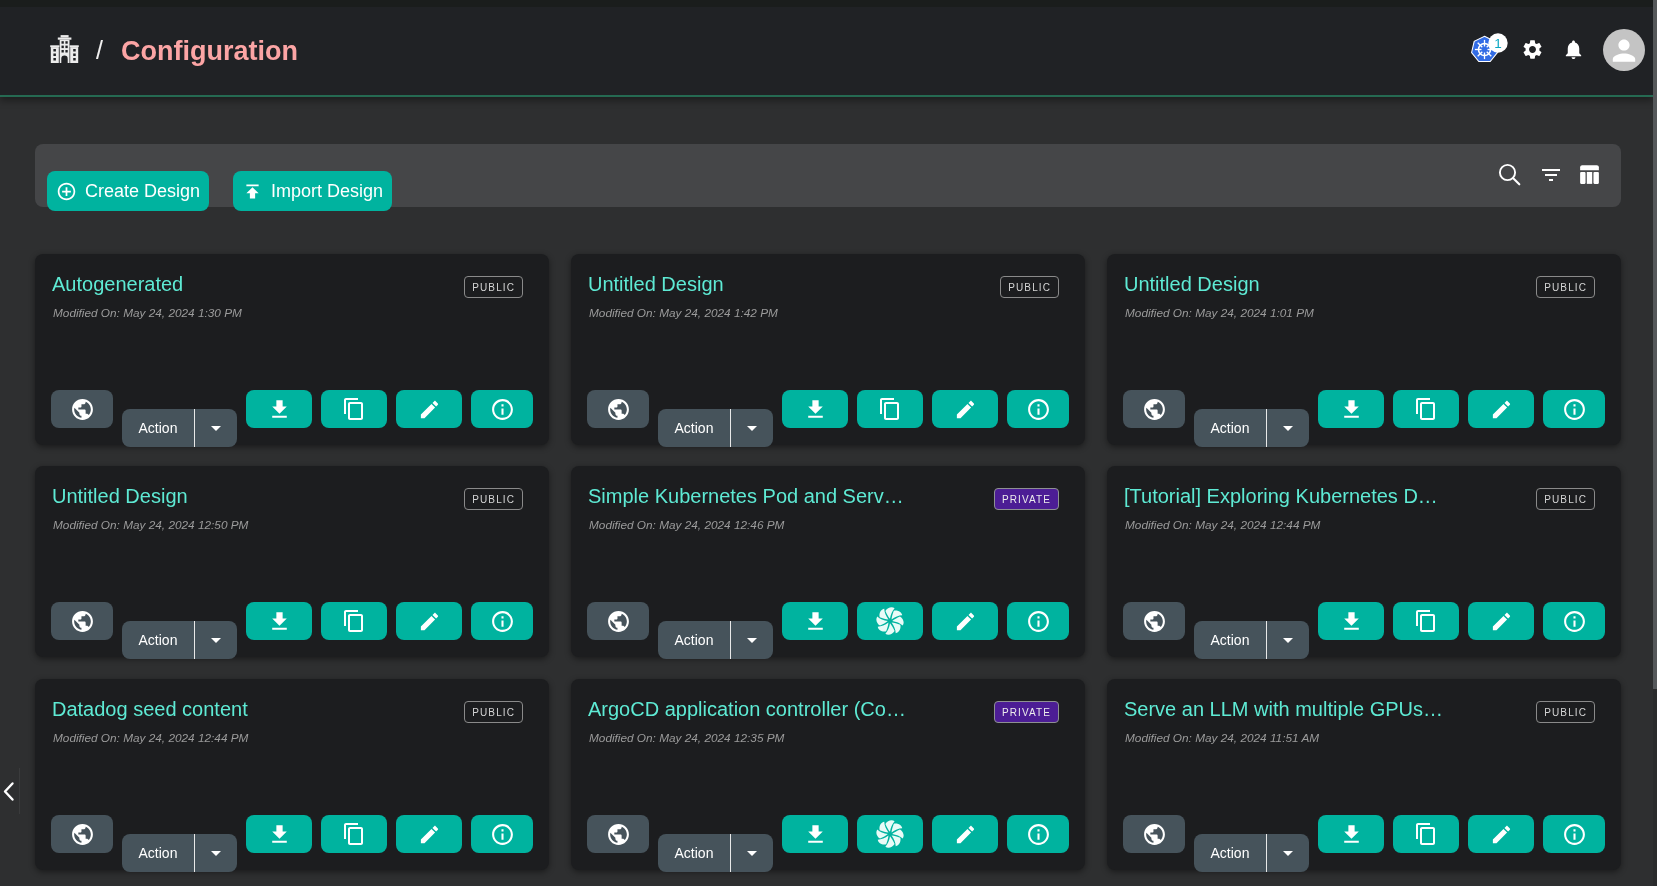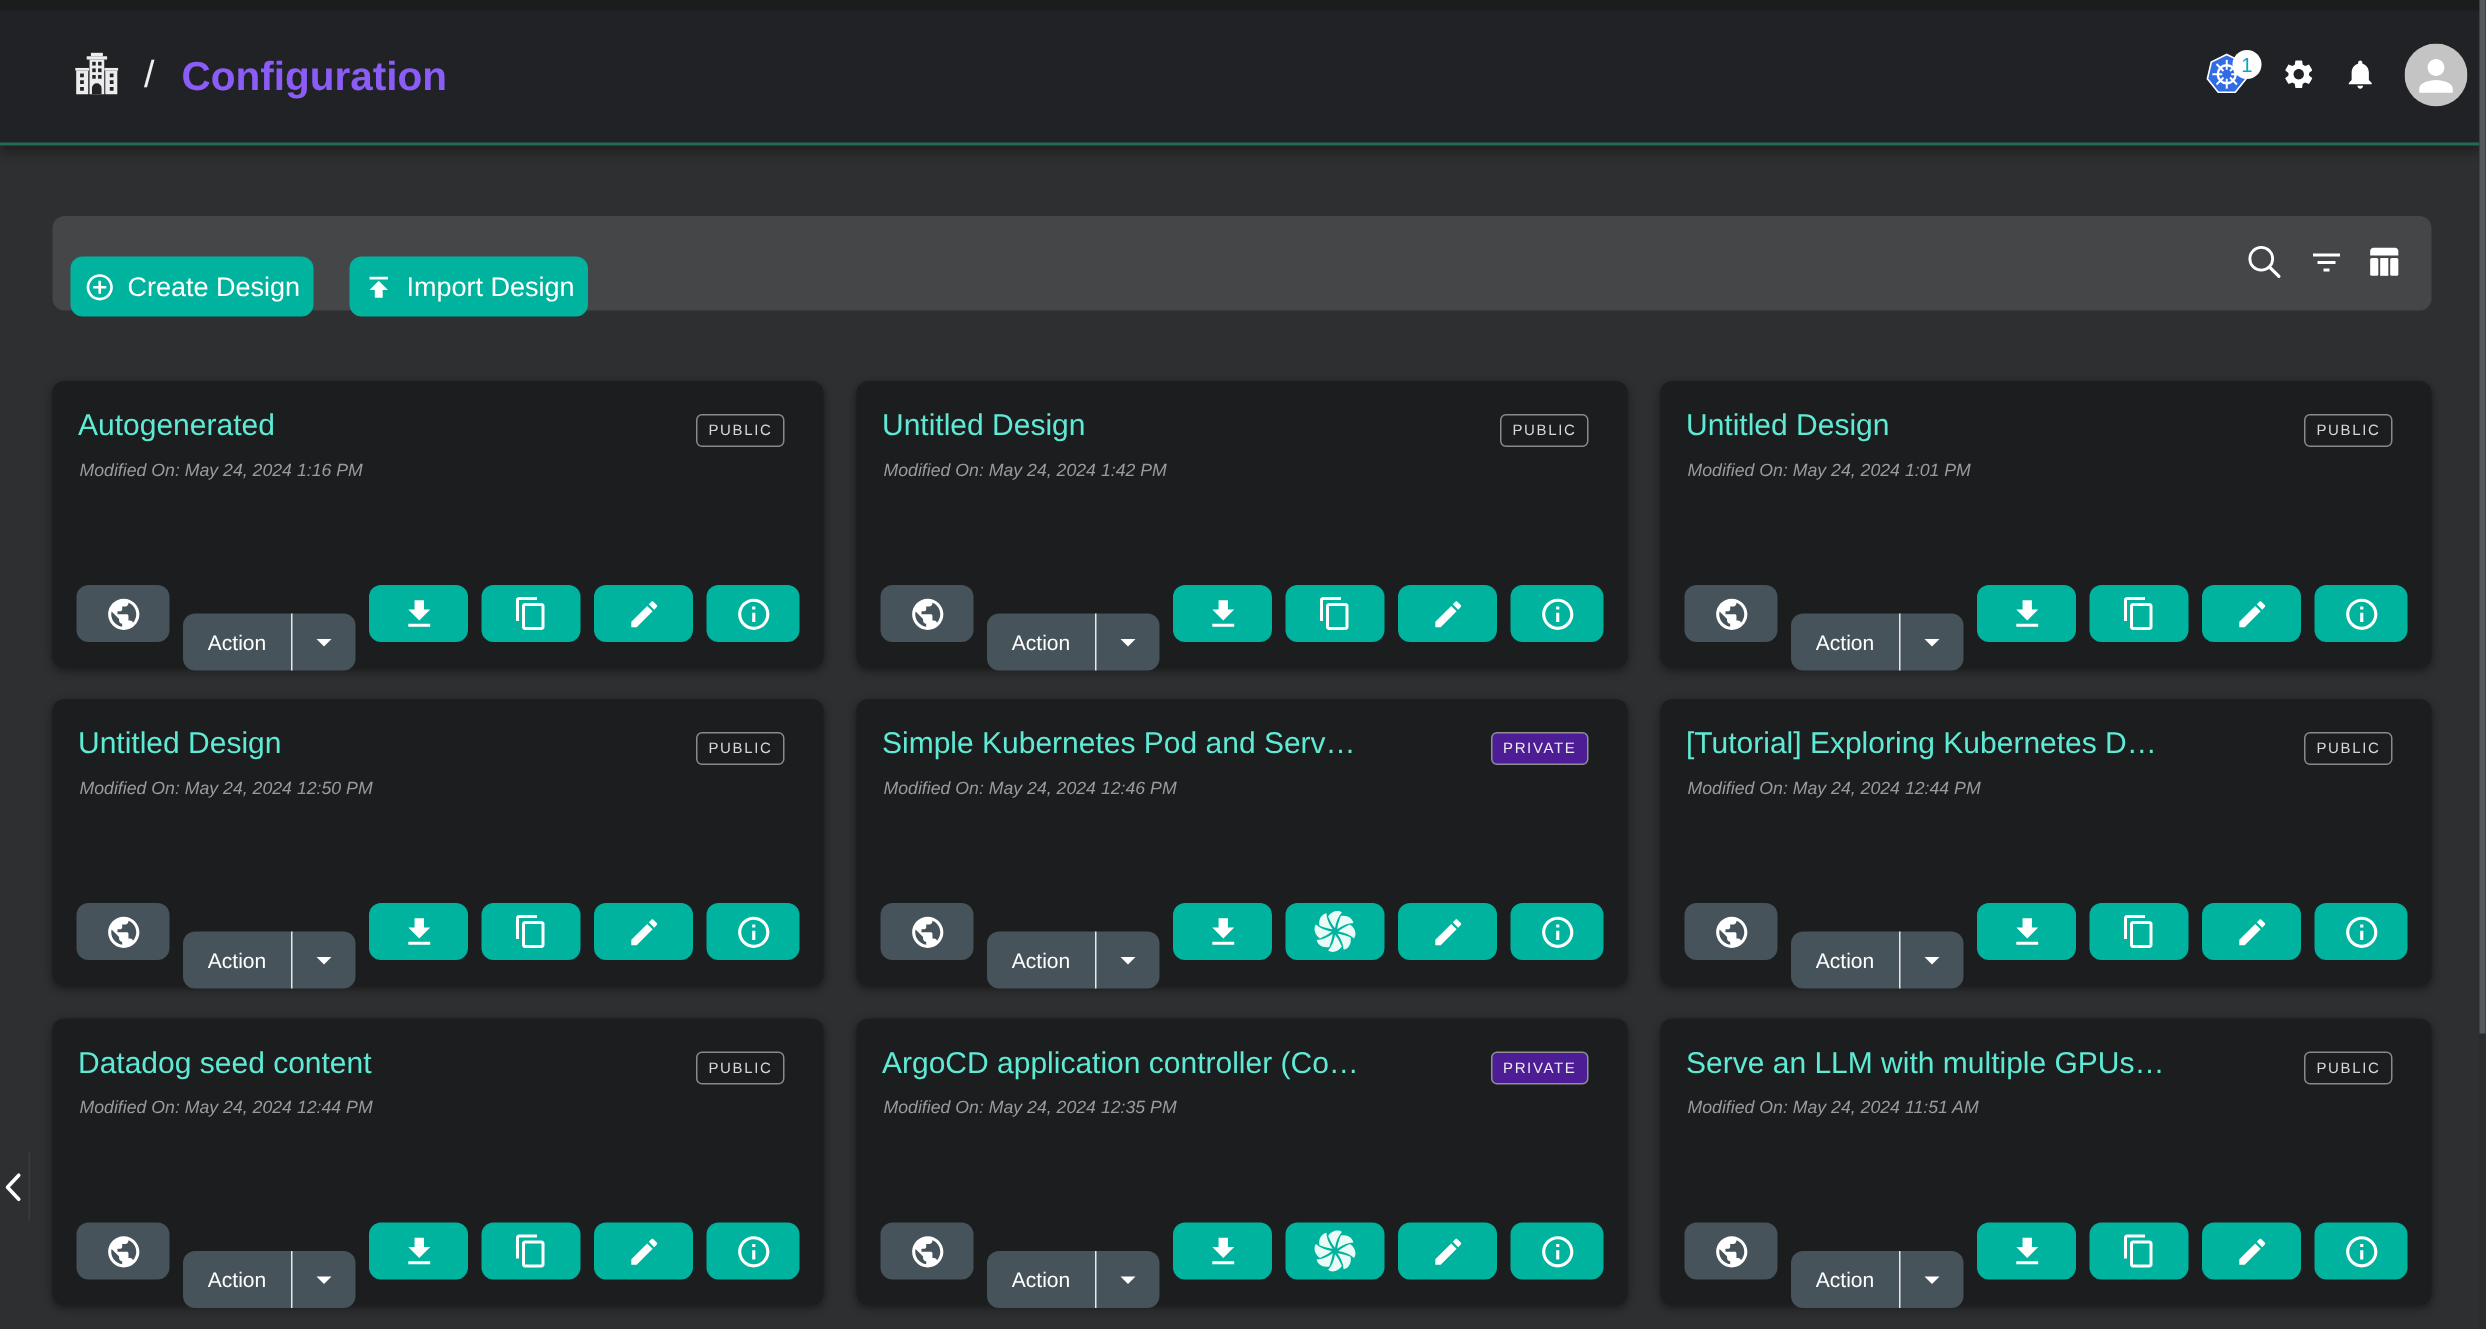--- a/index.html
+++ b/index.html
@@ -4,21 +4,21 @@
 <style>
   * { margin:0; padding:0; box-sizing:border-box; }
   html,body { width:1657px; height:886px; overflow:hidden; background:#2e2f30;
     font-family:"Liberation Sans", sans-serif; }
   .abs { position:absolute; }
   
   #header { position:absolute; left:0; top:0; width:1653px; height:97px;
     background:#202225; border-bottom:2px solid #256a52; box-shadow:0 4px 7px rgba(0,0,0,0.35); }
   #topstrip { position:absolute; left:0; top:0; width:1653px; height:7px; background:#1a1d1c; }
   #crumb-slash { position:absolute; left:96px; top:36px; font-size:25px; color:#f0f0f0; font-weight:400; }
-  #crumb-title { position:absolute; left:121px; top:36px; font-size:27px; color:#8b5cf6; font-weight:700; }
+  #crumb-title { position:absolute; left:121px; top:36px; font-size:27px; color:#fca5a5; font-weight:700; }
   
   #toolbar { position:absolute; left:35px; top:144px; width:1586px; height:63px;
     background:#454648; border-radius:8px; }
   .tealbtn { position:absolute; top:27px; height:40px; background:#00b39f; border-radius:8px;
     color:#ffffff; font-size:18px; display:flex; align-items:center; justify-content:center; gap:8px; }
   
   .card { position:absolute; width:514px; height:191px; background:#1c1d1f; border-radius:8px;
     box-shadow:0 2px 6px rgba(0,0,0,0.45); }
   .ctitle { position:absolute; left:17px; top:19px; font-size:20px; color:#5eead4; font-weight:400;
     white-space:nowrap; max-width:400px; overflow:hidden; }
@@ -139,21 +139,21 @@
   <path d="M3 5c0-1.1.9-2 2-2h14c1.1 0 2 .9 2 2v3H3V5z"></path>
   <rect x="3" y="9.6" width="5.2" height="11.4" rx="1"></rect>
   <rect x="9.4" y="9.6" width="5.2" height="11.4"></rect>
   <rect x="15.8" y="9.6" width="5.2" height="11.4" rx="1"></rect>
 </svg>
 
 <div id="cards">
     <div class="card" style="left:35px; top:254px;">
     <div class="ctitle">Autogenerated</div>
     <div class="chip public">PUBLIC</div>
-    <div class="cmod">Modified On: May 24, 2024 1:16 PM</div>
+    <div class="cmod">Modified On: May 24, 2024 1:30 PM</div>
     <div class="btnrow">
       <div class="gbtn slate globe">
           <svg width="25" height="25" viewBox="0 0 24 24" fill="#ffffff">
             <path d="M12 2C6.48 2 2 6.48 2 12s4.48 10 10 10 10-4.48 10-10S17.52 2 12 2zm-1 17.93c-3.95-.49-7-3.85-7-7.93 0-.62.08-1.21.21-1.79L9 15v1c0 1.1.9 2 2 2v1.93zm6.9-2.54c-.26-.81-1-1.39-1.9-1.39h-1v-3c0-.55-.45-1-1-1H8v-2h2c.55 0 1-.45 1-1V7h2c1.1 0 2-.9 2-2v-.41c2.93 1.19 5 4.06 5 7.41 0 2.08-.8 3.97-2.1 5.39z"></path>
           </svg>
         </div>
       <div class="gbtn slate actionbtn">
           <div class="amain">Action</div>
           <div class="aarrow">
             <svg width="24" height="24" viewBox="0 0 24 24" fill="#ffffff">

